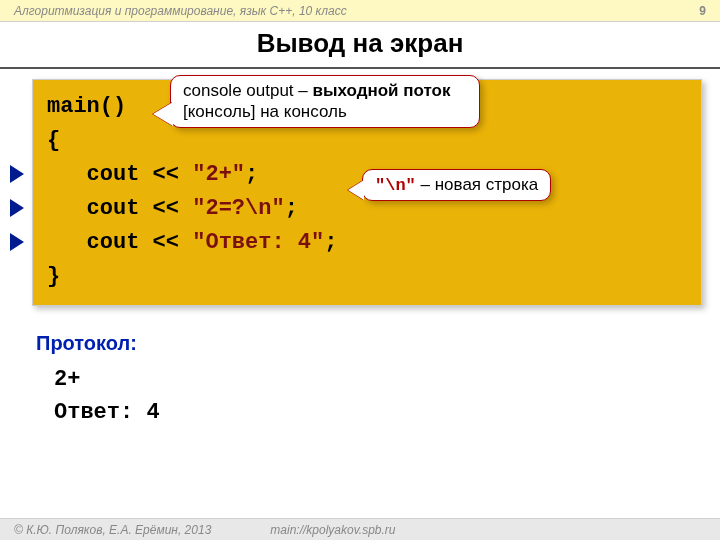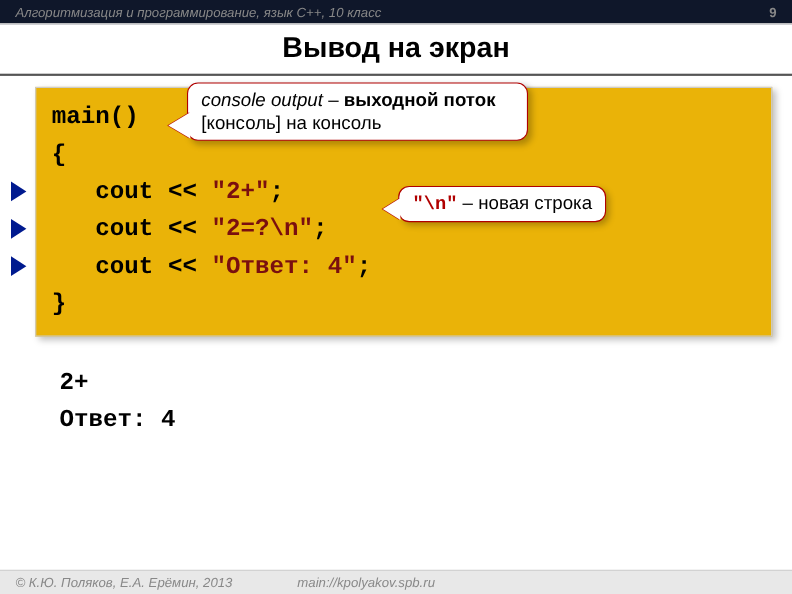--- a/index.html
+++ b/index.html
@@ -7,21 +7,21 @@
     width: 720px;
     height: 540px;
     background: #fff;
     font-family: Arial, sans-serif;
     position: relative;
     overflow: hidden;
   }
   .header-bar {
     width: 100%;
     height: 22px;
-    background: #0f172a;
+    background: #fef9c3;
     border-bottom: 1px solid #d0d0d0;
     display: flex;
     align-items: center;
     justify-content: space-between;
     padding: 0 14px;
     font-size: 12px;
     color: #888;
     font-style: italic;
   }
   .page-num {
@@ -68,21 +68,21 @@
     position: absolute;
     background: #fff;
     border: 1.5px solid #b00000;
     border-radius: 10px;
     box-shadow: 3px 3px 6px rgba(0,0,0,0.25);
     padding: 4px 12px;
     font-size: 17px;
     color: #000;
     line-height: 1.25;
   }
-  .callout .it { font-style: italic; }
+  .callout .it { }
   .callout .bold { font-weight: bold; }
   .callout .red { color: #b00000; font-family: "Courier New", monospace; font-weight: bold; }
   .callout-tail {
     position: absolute;
     width: 0; height: 0;
   }
   .tail1 {
     border-top: 12px solid transparent;
     border-bottom: 12px solid transparent;
     border-right: 20px solid #fff;
@@ -160,20 +160,21 @@
     <span class="it">console output</span><span> – </span><span class="bold">выходной поток</span><span> [консоль] на консоль</span>
   </div>
 
   <div class="callout" style="top:90px; left:330px;">
     <div class="callout-tail tail2"></div>
     <span class="red">"\n"</span><span> – новая строка</span>
   </div>
 </div>
 
 <div class="protocol-area">
+  <div class="protocol-label">Протокол:</div>
   <div class="protocol-line">2+</div>
   <div class="protocol-line">Ответ: 4</div>
 </div>
 
 <div class="footer-bar">
   <span class="italic">© К.Ю. Поляков, Е.А. Ерёмин, 2013</span>
   <span class="url">main://kpolyakov.spb.ru</span>
 </div>
 
 </body></html>

